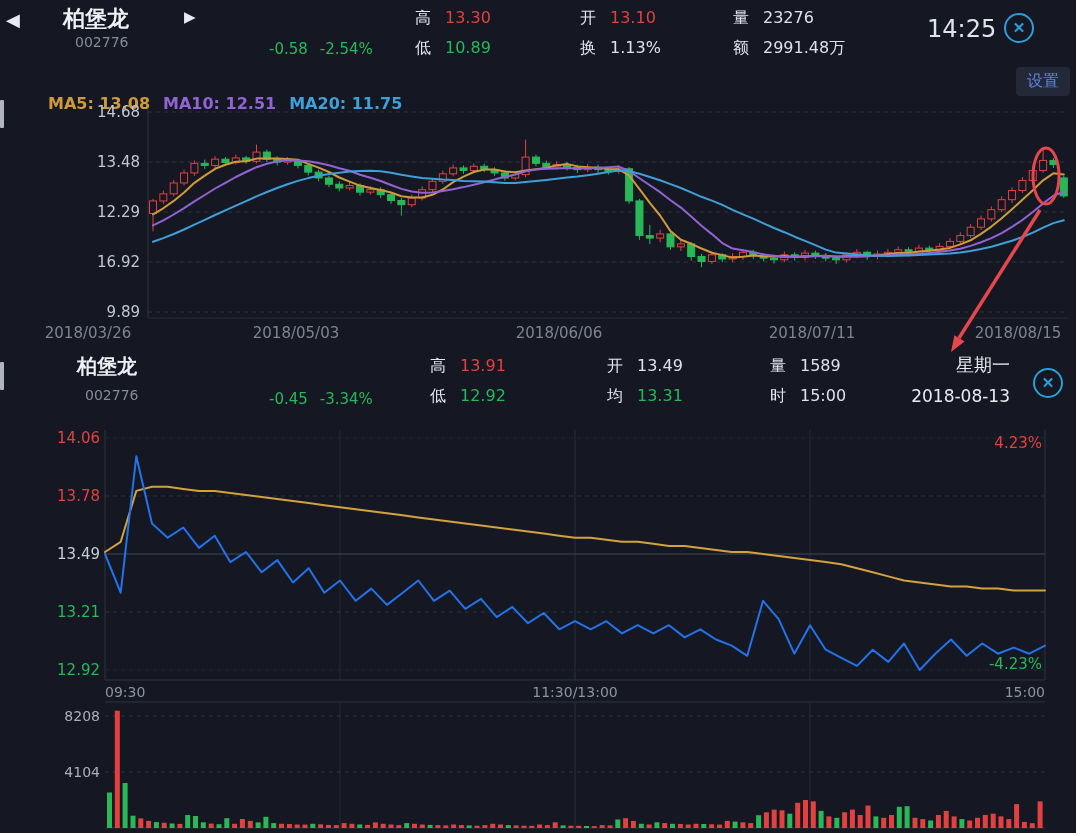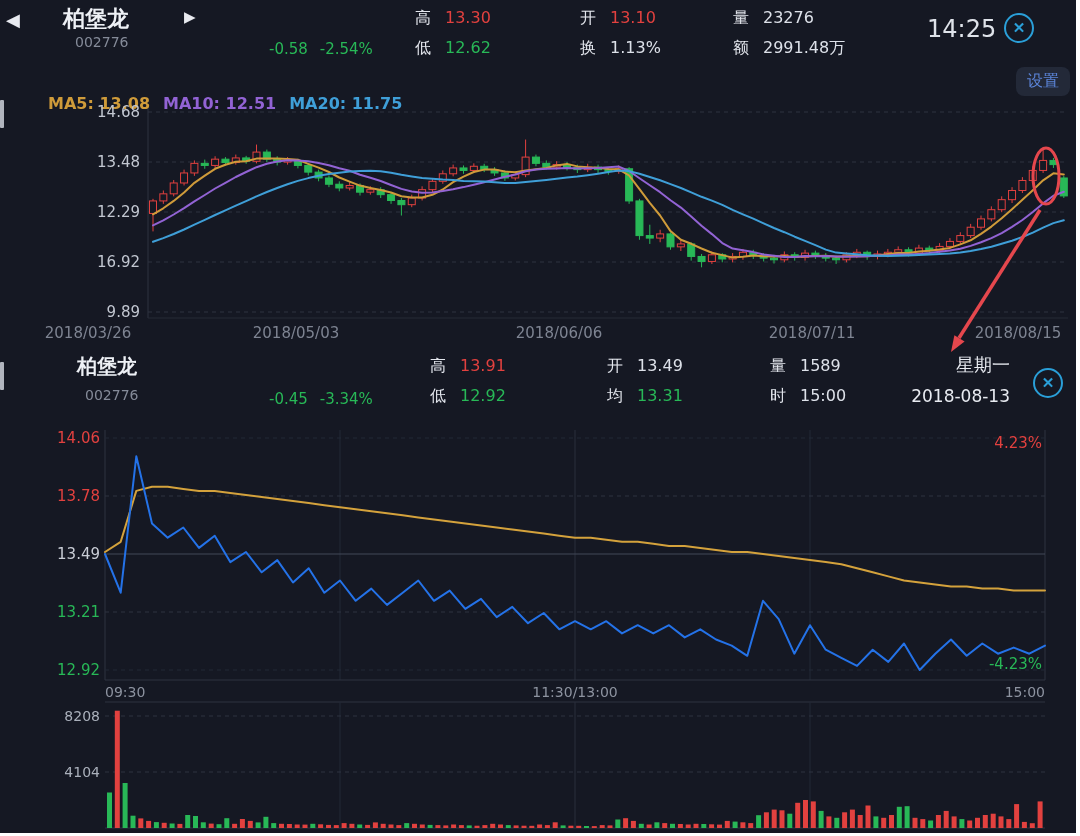--- a/index.html
+++ b/index.html
@@ -409,21 +409,21 @@
     <span>-0.58</span>
     <span>-2.54%</span>
   </div>
   <div class="abs statcol" style="left:415px;top:8px;">
     <div class="statrow">
       <span class="lbl">高</span>
       <span class="c-red">13.30</span>
     </div>
     <div class="statrow">
       <span class="lbl">低</span>
-      <span class="c-green">12.62</span>
+      <span class="c-green">10.89</span>
     </div>
   </div>
   <div class="abs statcol" style="left:580px;top:8px;">
     <div class="statrow">
       <span class="lbl">开</span>
       <span class="c-red">13.10</span>
     </div>
     <div class="statrow">
       <span class="lbl">换</span>
       <span class="c-white">1.13%</span>
@@ -446,21 +446,21 @@
     <span style="color:var(--ma5);">
       <span>MA5:</span>
       <span>13.08</span></span>
     <span style="color:var(--ma10);">
       <span>MA10:</span>
       <span>12.51</span></span>
     <span style="color:var(--ma20);">
       <span>MA20:</span>
       <span>11.75</span></span>
   </div>
-  <button class="abs settings-btn" style="left:1016px;top:67px;border-radius:8px;">设置</button>
+  <button class="abs settings-btn" style="left:1016px;top:67px;">设置</button>
 
   <div id="kline-ylabels">
       <div class="axis-label right-align" style="left:140px;top:112px;">14.68</div>
       <div class="axis-label right-align" style="left:140px;top:162px;">13.48</div>
       <div class="axis-label right-align" style="left:140px;top:212px;">12.29</div>
       <div class="axis-label right-align" style="left:140px;top:262px;">16.92</div>
       <div class="axis-label right-align" style="left:140px;top:312px;">9.89</div>
     </div>
   <div id="kline-dates">
       <div class="date-label" style="left:88px;top:324px;">2018/03/26</div>

